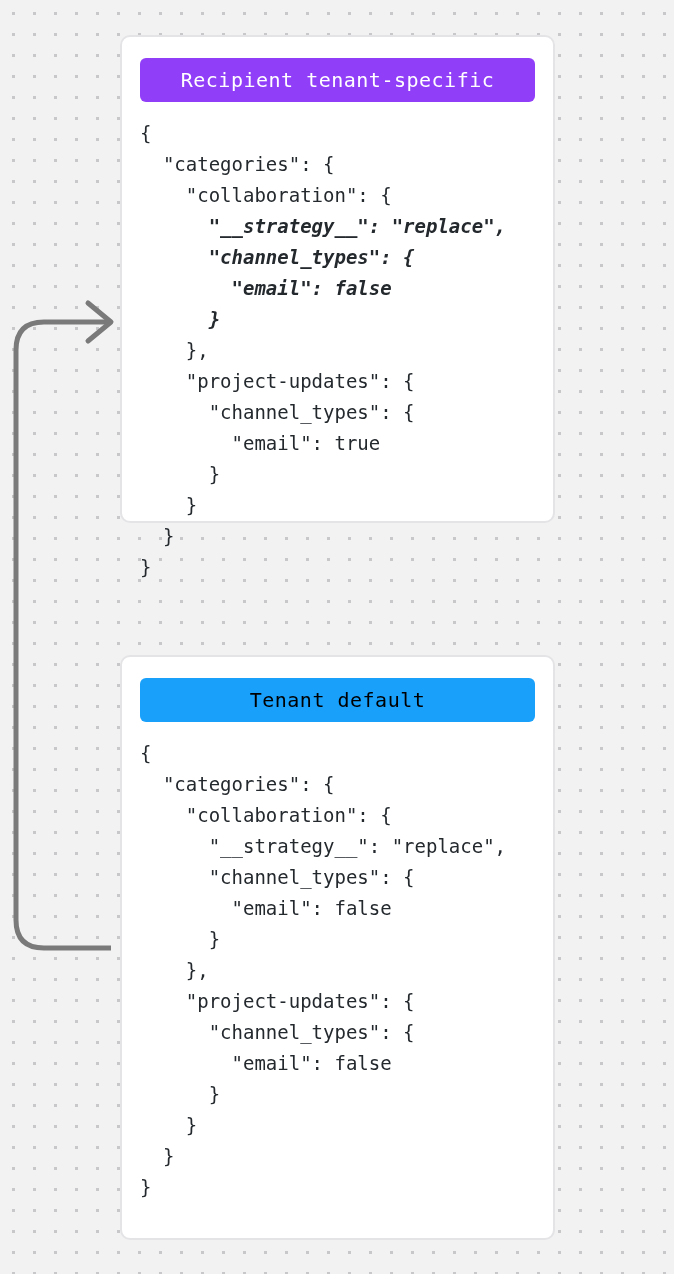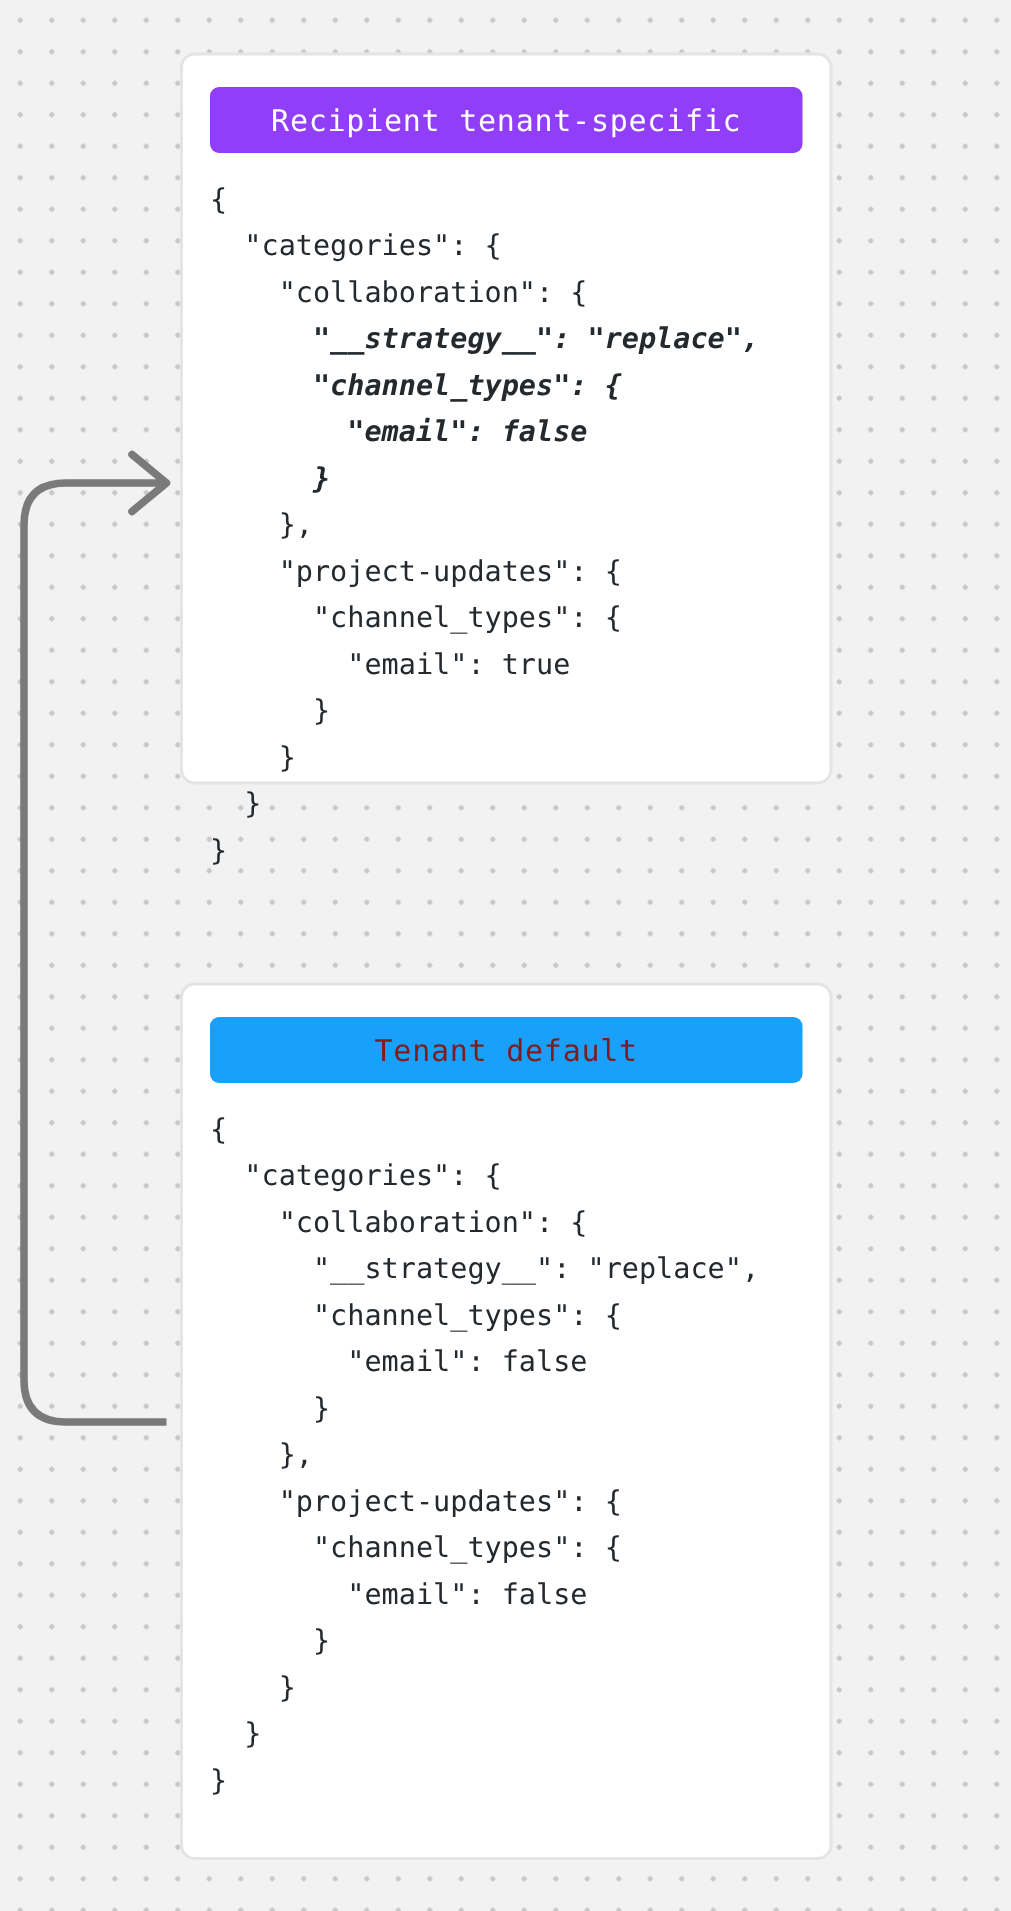--- a/index.html
+++ b/index.html
@@ -66,17 +66,17 @@
     <path class="arrow-line" d="M 111 948 L 44 948 Q 16 948 16 920 L 16 350 Q 16 322 44 322 L 107 322" fill="none" stroke="#7a7a7a" stroke-width="5" stroke-linecap="butt" stroke-linejoin="round"></path>
     <path class="arrow-head" d="M 88 303 L 111 322 L 88 341" fill="none" stroke="#7a7a7a" stroke-width="5" stroke-linecap="round" stroke-linejoin="round"></path>
   </svg>
 
   <div class="card card-top">
     <div class="badge" style="background: rgb(145, 62, 248); color: rgb(255, 255, 255);">Recipient tenant-specific</div>
     <div class="code"><div class="code-line">{</div><div class="code-line">  "categories": {</div><div class="code-line">    "collaboration": {</div><div class="code-line em">      "__strategy__": "replace",</div><div class="code-line em">      "channel_types": {</div><div class="code-line em">        "email": false</div><div class="code-line em">      }</div><div class="code-line">    },</div><div class="code-line">    "project-updates": {</div><div class="code-line">      "channel_types": {</div><div class="code-line">        "email": true</div><div class="code-line">      }</div><div class="code-line">    }</div><div class="code-line">  }</div><div class="code-line">}</div></div>
   </div>
 
   <div class="card card-bottom">
-    <div class="badge" style="background: rgb(24, 160, 251); color: #7f1d1d;">Tenant default</div>
+    <div class="badge" style="background: rgb(24, 160, 251); color: #000000;">Tenant default</div>
     <div class="code"><div class="code-line">{</div><div class="code-line">  "categories": {</div><div class="code-line">    "collaboration": {</div><div class="code-line">      "__strategy__": "replace",</div><div class="code-line">      "channel_types": {</div><div class="code-line">        "email": false</div><div class="code-line">      }</div><div class="code-line">    },</div><div class="code-line">    "project-updates": {</div><div class="code-line">      "channel_types": {</div><div class="code-line">        "email": false</div><div class="code-line">      }</div><div class="code-line">    }</div><div class="code-line">  }</div><div class="code-line">}</div></div>
   </div>
 
 </div>
 
 </body></html>

